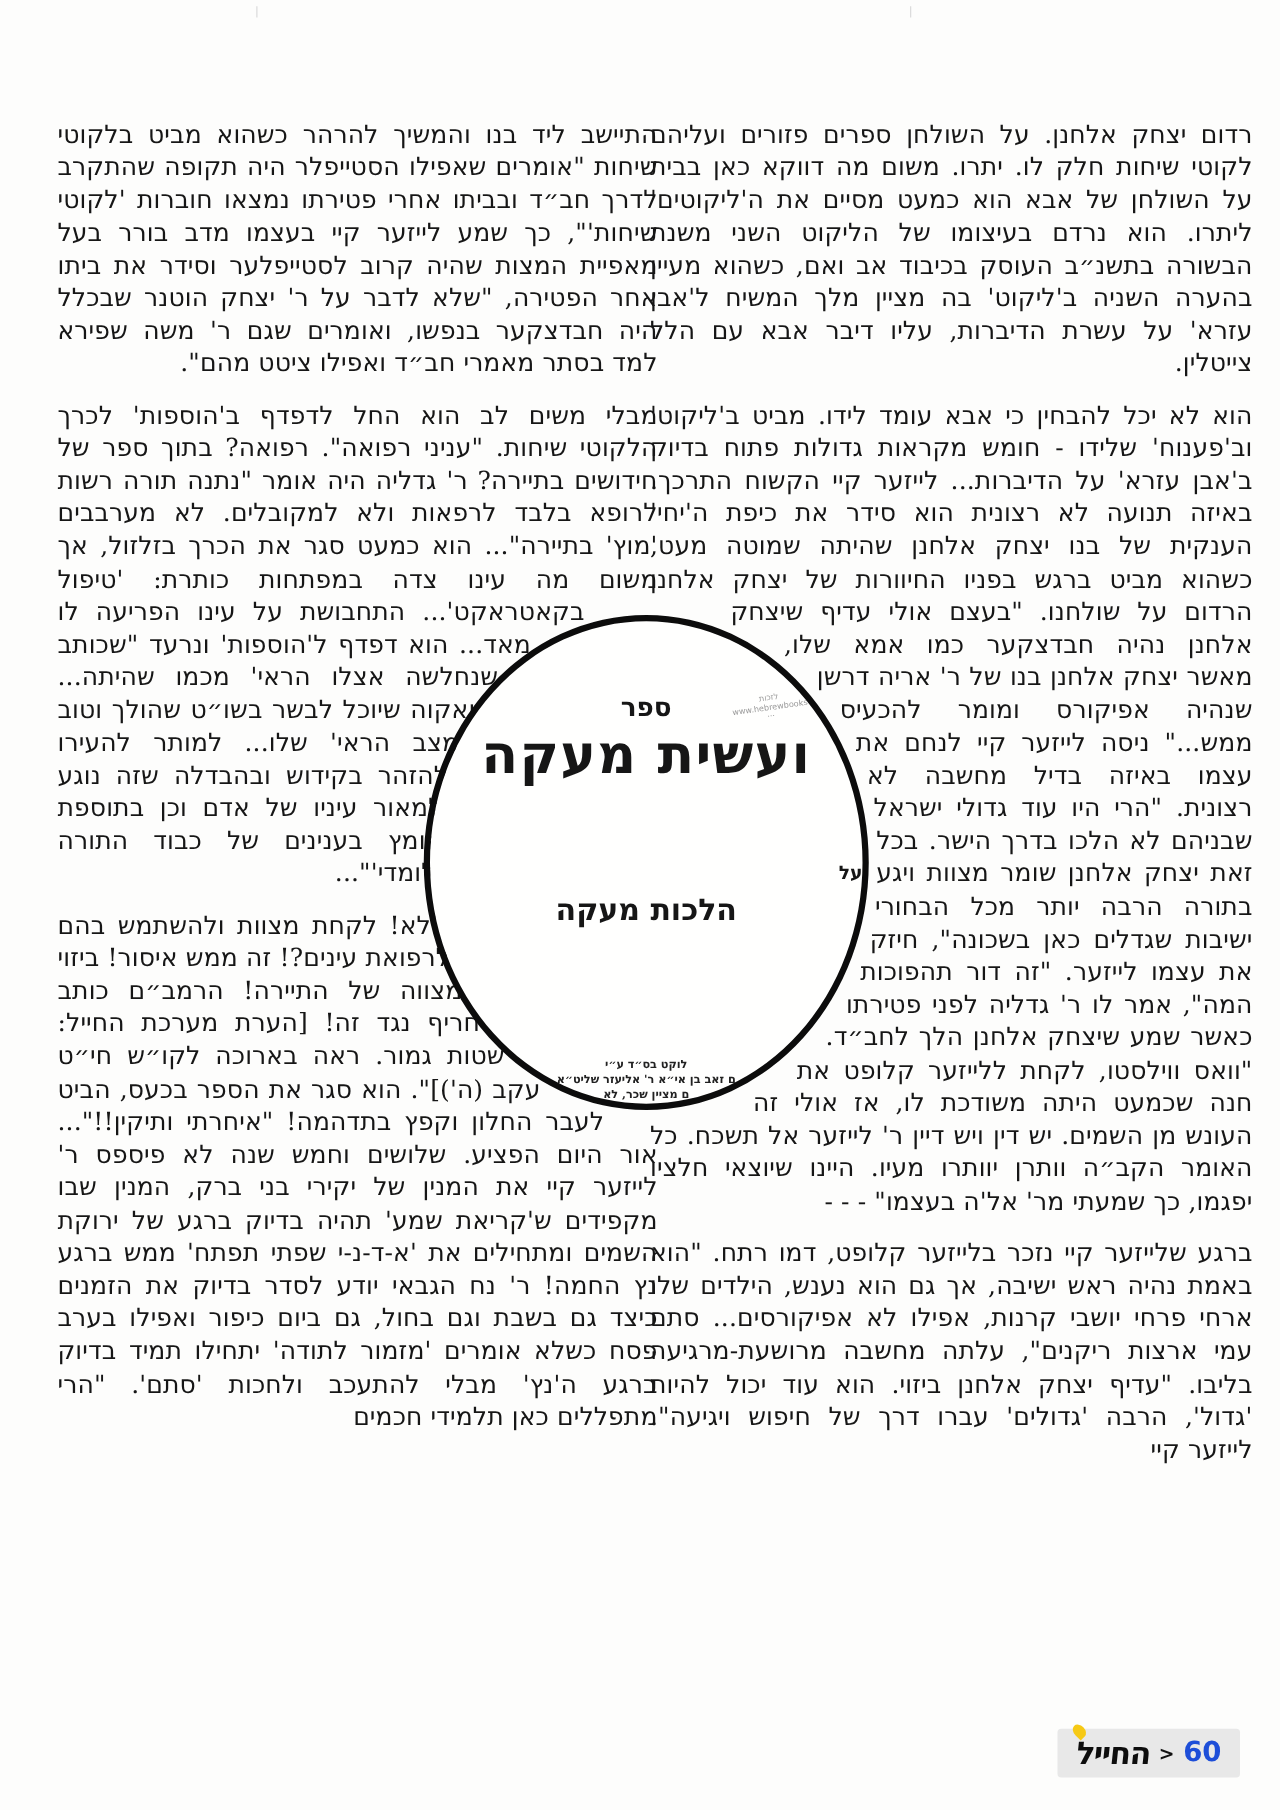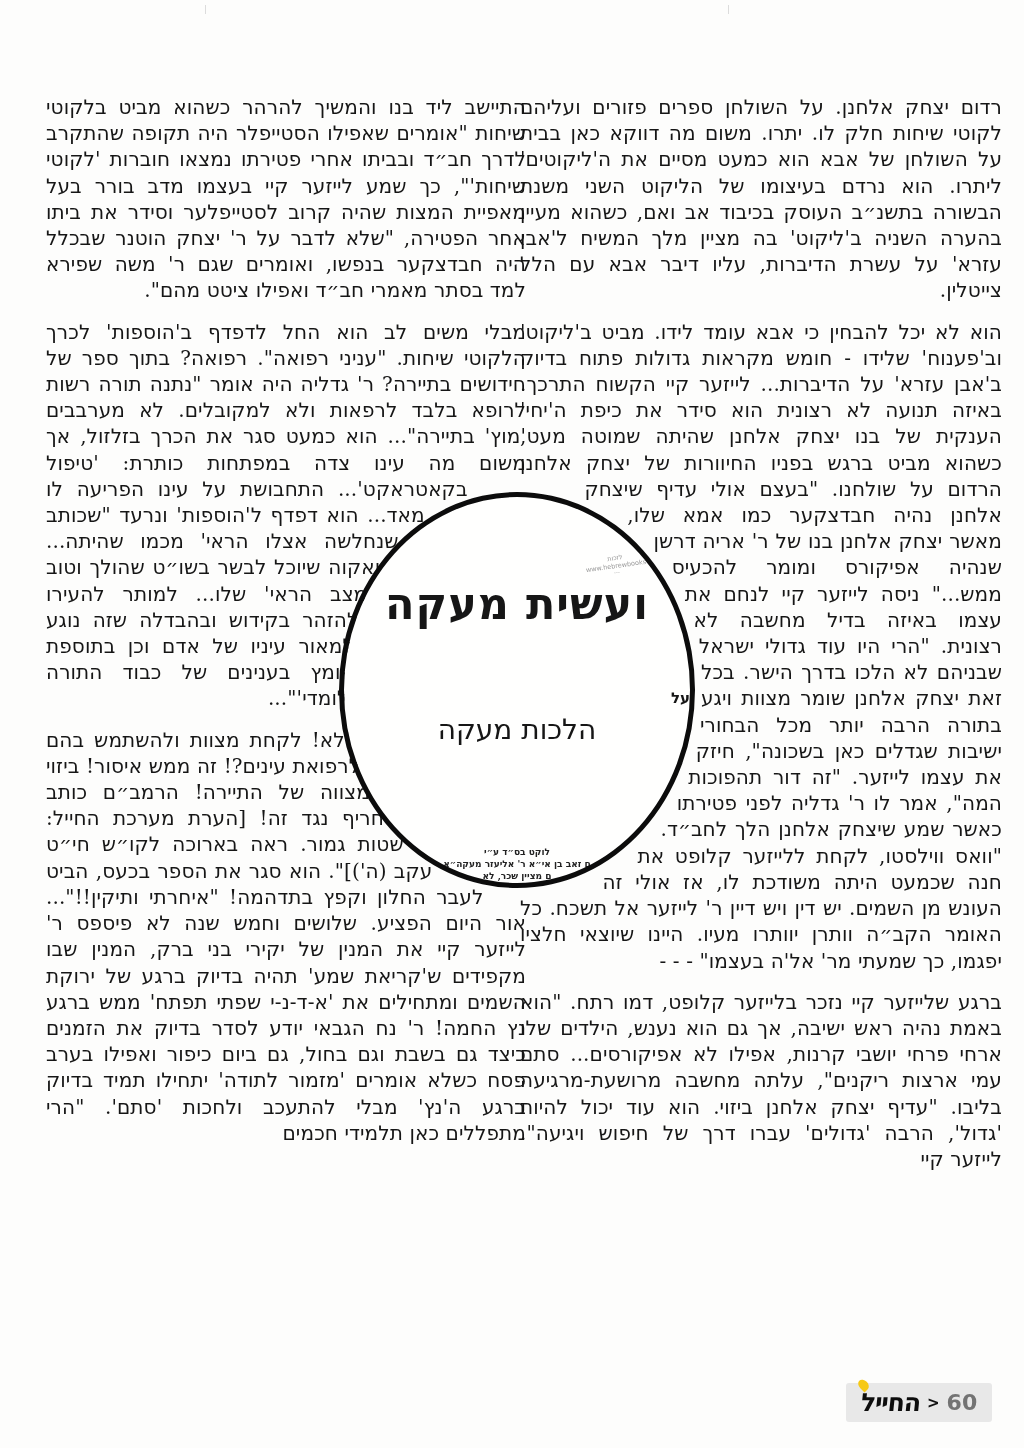--- a/index.html
+++ b/index.html
@@ -38,21 +38,21 @@
     background:#fffffe;border-radius:50%;z-index:2;
   }
   .stamp-ring{
     position:absolute;left:-5px;top:-5px;width:346px;height:386px;
     border:5px solid #0c0c0c;border-radius:50%;z-index:4;pointer-events:none;
   }
   .stamp-inner{position:absolute;inset:0;z-index:3;direction:rtl;text-align:center;}
   .stamp-sefer{position:absolute;top:56px;width:100%;font-weight:bold;font-size:21px;}
   .stamp-title{position:absolute;top:82px;width:100%;font-weight:bold;font-size:43px;letter-spacing:1px;}
   .stamp-al{position:absolute;top:192px;width:100%;font-weight:bold;font-size:15px;text-align:right;}
-  .stamp-sub{position:absolute;top:216px;width:100%;font-weight:normal;font-size:28px;}
+  .stamp-sub{position:absolute;top:216px;width:100%;font-weight:bold;font-size:24px;}
   .stamp-colophon{
     position:absolute;top:332px;width:100%;
     font-size:9px;line-height:12px;font-weight:bold;color:#222;margin-top:17px;
   }
   .stamp-watermark{
     position:absolute;top:58px;right:38px;width:72px;
     font-size:6.5px;line-height:7.5px;color:#9a9a9a;
     transform:rotate(-8deg);text-align:center;
     font-family:"DejaVu Sans",sans-serif;
   }
@@ -67,21 +67,21 @@
   .logo-text{
     font-family:"DejaVu Sans",sans-serif;font-weight:bold;font-size:25px;
     color:#0d0d0d;display:inline-block;transform:skewX(-6deg);
     letter-spacing:-1px;
   }
   .logo-flame{
     position:absolute;left:-2px;top:-9px;width:9px;height:12px;
     border-radius:50% 50% 50% 0;transform:rotate(-45deg);
   }
   .footer-sep{font-family:"DejaVu Sans",sans-serif;font-weight:bold;font-size:15px;color:#111;}
-  .footer-num{font-family:"DejaVu Sans",sans-serif;font-weight:bold;font-size:22px;color:#737373;}
+  .footer-num{font-family:"DejaVu Sans",sans-serif;font-weight:bold;font-size:22px;color:#1d4ed8;}
 </style>
 </head>
 <body>
 
 <div class="crop-mark m1"></div>
 <div class="crop-mark m2"></div>
 
 <div class="col col-right">
   <div class="wrap-right"></div>
   <p>רדום יצחק אלחנן. על השולחן ספרים פזורים ועליהם לקוטי שיחות חלק לו. יתרו. משום מה דווקא כאן בבית על השולחן של אבא הוא כמעט מסיים את ה'ליקוטים' ליתרו. הוא נרדם בעיצומו של הליקוט השני משנת הבשורה בתשנ״ב העוסק בכיבוד אב ואם, כשהוא מעיין בהערה השניה ב'ליקוט' בה מציין מלך המשיח ל'אבן עזרא' על עשרת הדיברות, עליו דיבר אבא עם הלל צייטלין.</p>
@@ -91,26 +91,27 @@
 
 <div class="col col-left">
   <div class="wrap-left"></div>
   <p>התיישב ליד בנו והמשיך להרהר כשהוא מביט בלקוטי שיחות "אומרים שאפילו הסטייפלר היה תקופה שהתקרב לדרך חב״ד ובביתו אחרי פטירתו נמצאו חוברות 'לקוטי שיחות'", כך שמע לייזער קיי בעצמו מדב בורר בעל מאפיית המצות שהיה קרוב לסטייפלער וסידר את ביתו אחר הפטירה, "שלא לדבר על ר' יצחק הוטנר שבכלל היה חבדצקער בנפשו, ואומרים שגם ר' משה שפירא למד בסתר מאמרי חב״ד ואפילו ציטט מהם".</p>
   <p>מבלי משים לב הוא החל לדפדף ב'הוספות' לכרך הלקוטי שיחות. "עניני רפואה". רפואה? בתוך ספר של חידושים בתיירה? ר' גדליה היה אומר "נתנה תורה רשות לרופא בלבד לרפאות ולא למקובלים. לא מערבבים 'מוץ' בתיירה"... הוא כמעט סגר את הכרך בזלזול, אך משום מה עינו צדה במפתחות כותרת: 'טיפול בקאטראקט'... התחבושת על עינו הפריעה לו מאד... הוא דפדף ל'הוספות' ונרעד "שכותב שנחלשה אצלו הראי' מכמו שהיתה... ואקוה שיוכל לבשר בשו״ט שהולך וטוב מצב הראי' שלו... למותר להעירו להזהר בקידוש ובהבדלה שזה נוגע למאור עיניו של אדם וכן בתוספת אומץ בענינים של כבוד התורה ולומדי'"...</p>
   <p>"לא! לקחת מצוות ולהשתמש בהם לרפואת עינים?! זה ממש איסור! ביזוי מצווה של התיירה! הרמב״ם כותב חריף נגד זה! [הערת מערכת החייל: שטות גמור. ראה בארוכה לקו״ש חי״ט עקב (ה')]". הוא סגר את הספר בכעס, הביט לעבר החלון וקפץ בתדהמה! "איחרתי ותיקין!!"... אור היום הפציע. שלושים וחמש שנה לא פיספס ר' לייזער קיי את המנין של יקירי בני ברק, המנין שבו מקפידים ש'קריאת שמע' תהיה בדיוק ברגע של ירוקת השמים ומתחילים את 'א-ד-נ-י שפתי תפתח' ממש ברגע נץ החמה! ר' נח הגבאי יודע לסדר בדיוק את הזמנים כיצד גם בשבת וגם בחול, גם ביום כיפור ואפילו בערב פסח כשלא אומרים 'מזמור לתודה' יתחילו תמיד בדיוק ברגע ה'נץ' מבלי להתעכב ולחכות 'סתם'. "הרי מתפללים כאן תלמידי חכמים</p>
 </div>
 
 <div class="stamp">
   <div class="stamp-inner">
+    <div class="stamp-sefer">ספר</div>
     <div class="stamp-title">ועשית מעקה</div>
     <div class="stamp-al">על</div>
     <div class="stamp-sub">הלכות מעקה</div>
     <div class="stamp-colophon">
       <div>לוקט בס״ד ע״י</div>
-      <div>ם זאב בן אי״א ר' אליעזר מעקה״א</div>
+      <div>ם זאב בן אי״א ר' אליעזר שליט״א</div>
       <div>ם מציין שכר, לא</div>
     </div>
     <div class="stamp-watermark">
       <div>לזכות</div>
       <div>www.hebrewbooks</div>
       <div>···</div>
     </div>
   </div>
   <div class="stamp-ring"></div>
 </div>

